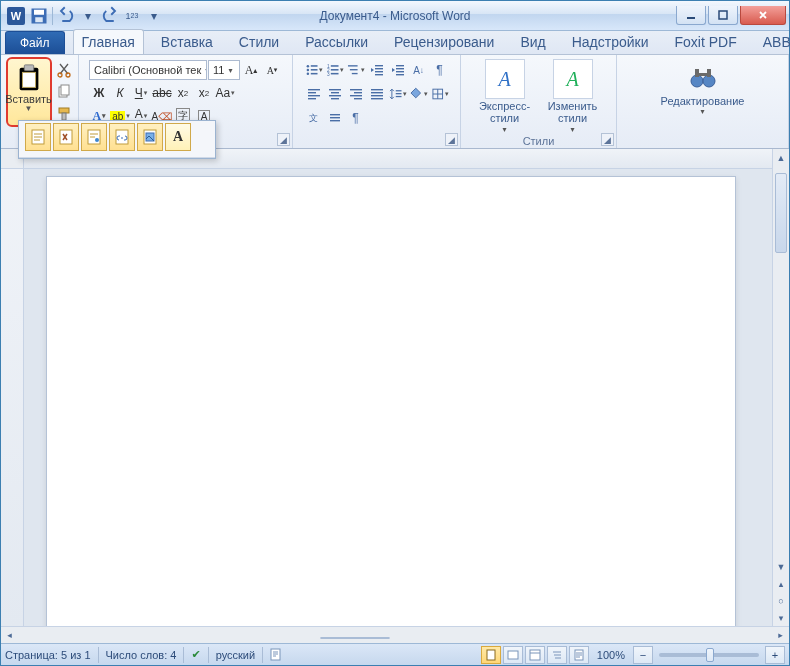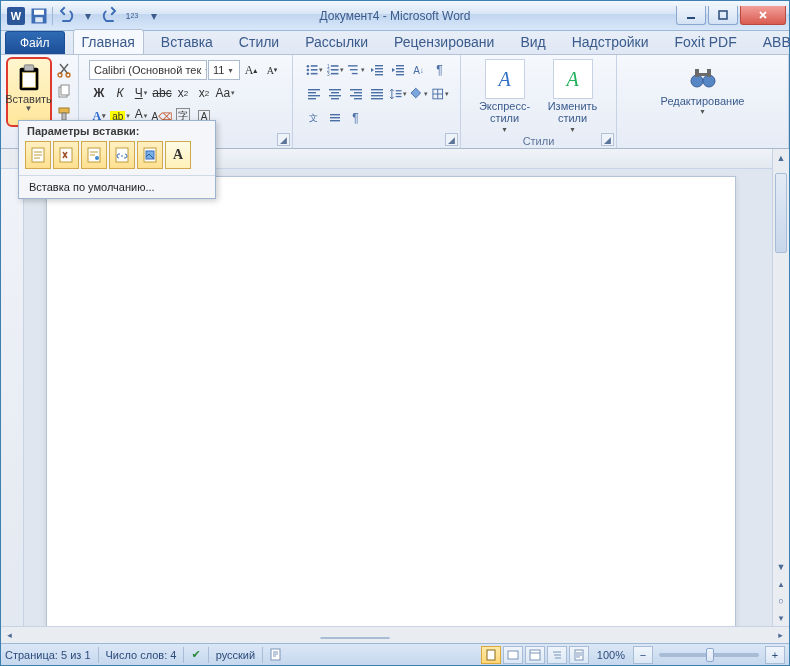--- a/index.html
+++ b/index.html
@@ -515,21 +515,20 @@
           </div>
           <span class="lbl">Редактирование</span>
           <span class="ddarrow">▾</span>
         </div>
       </div>
       <div class="group-label">&nbsp;</div>
     </div>
   </div>
 
   <div class="paste-menu">
-    <div class="paste-menu-header">Параметры вставки:</div>
     <div class="paste-opts">
       <div class="popt">
           <svg width="16" height="18" viewBox="0 0 16 18">
             <rect x="2" y="2" width="12" height="14" fill="#fff" stroke="#c09b3a"></rect>
             <path d="M4 6h8M4 9h8M4 12h6" stroke="#c09b3a"></path>
           </svg>
         </div>
       <div class="popt">
           <svg width="16" height="18" viewBox="0 0 16 18">
             <rect x="2" y="2" width="12" height="14" fill="#fff" stroke="#c09b3a"></rect>
@@ -554,21 +553,20 @@
             <rect x="2" y="2" width="12" height="14" fill="#fff" stroke="#c09b3a"></rect>
             <rect x="4" y="5" width="8" height="8" fill="#7ab0e8" stroke="#3d6db5"></rect>
             <path d="M4 11l3-3 5 5" stroke="#2a5c94" fill="none"></path>
           </svg>
         </div>
       <div class="popt" style="background:linear-gradient(#fffbe6,#fff1b8)">
           <span style="font-family:Georgia;font-size:14px;font-weight:bold;color:#333">A</span>
         </div>
     </div>
     <div class="pm-sep"></div>
-    <div class="pm-item">Вставка по умолчанию...</div>
   </div>
 
   <div class="doc-wrap">
     <div class="ruler-corner"></div>
     <div class="h-ruler"></div>
     <div class="v-ruler"></div>
     <div class="doc-surface">
       <div class="page"></div>
     </div>
     <div class="vscroll">

